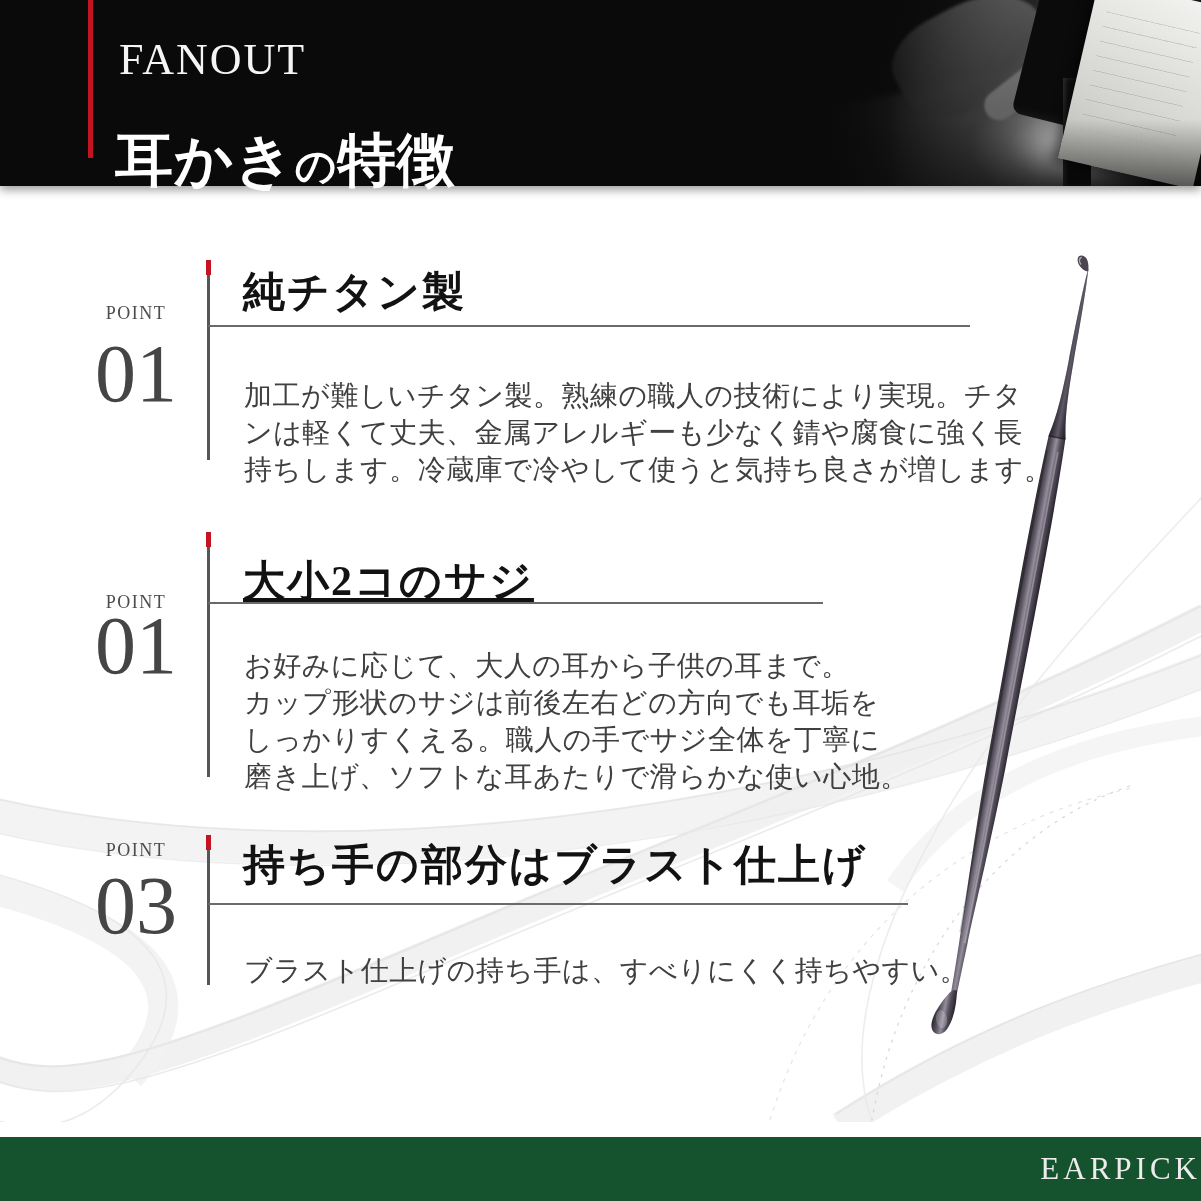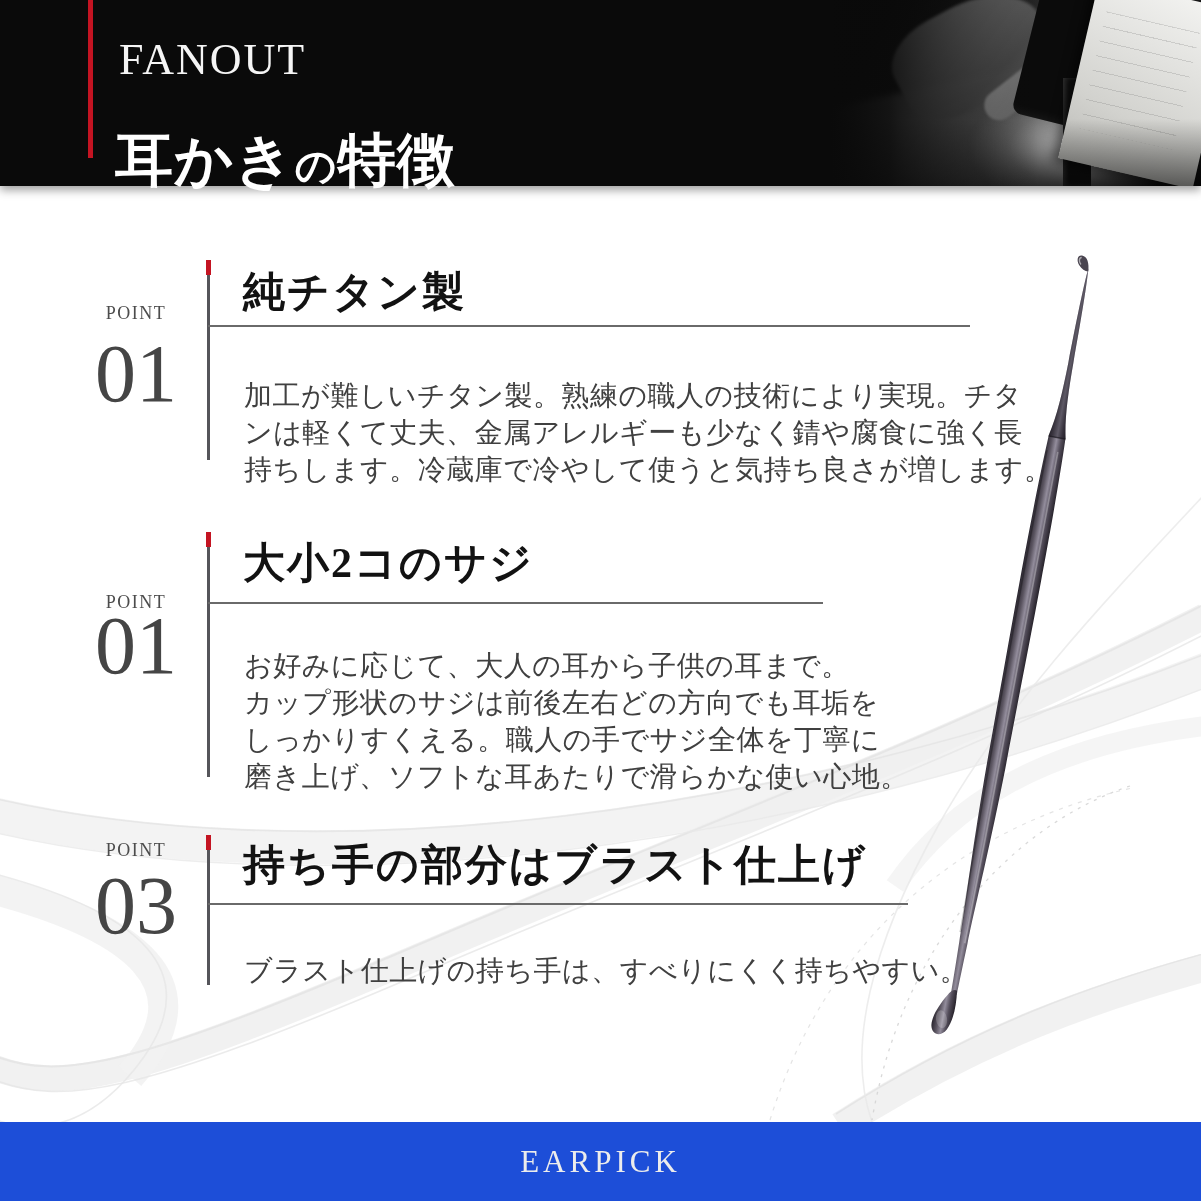--- a/index.html
+++ b/index.html
@@ -68,37 +68,37 @@
     color:#404040; white-space:pre-line; z-index:2; }
 
   .p1 .pt-label { top:303px; }  .p1 .pt-num { top:316px;margin-top:17px; }
   .p1 .vline    { top:260px; height:200px; }
   .p1 .pt-title { top:259px; }
   .p1 .hrule    { top:325px; width:762px; }
   .p1 .pt-body  { top:349px; }
 
   .p2 .pt-label { top:592px; }  .p2 .pt-num { top:605px; }
   .p2 .vline    { top:532px; height:245px; }
-  .p2 .pt-title { top:530px; }
+  .p2 .pt-title { top:548px;text-decoration:underline; }
   .p2 .hrule    { top:602px; width:615px; }
   .p2 .pt-body  { top:619px;margin-top:28px; }
 
   .p3 .pt-label { top:840px; }  .p3 .pt-num { top:865px; }
   .p3 .vline    { top:835px; height:150px; }
   .p3 .pt-title { top:832px; }
   .p3 .hrule    { top:903px; width:700px; }
   .p3 .pt-body  { top:924px; }
 
   
   .earpick { position:absolute; left:996px; top:248px; width:44px; height:800px;
     transform:rotate(10.5deg); z-index:3; }
 
   
-  .ftr { position:absolute; left:0; bottom:0; width:1201px; height:79px; background:#1d4ed8;
-    display:flex; align-items:center; justify-content:center; z-index:6; }
+  .ftr { position:absolute; left:0; bottom:0; width:1201px; height:64px; background:#14532d;
+    display:flex; align-items:center; justify-content:flex-end; z-index:6; }
   .ftr-label { color:#ececec; font-size:31px; letter-spacing:4px; }
 </style>
 </head>
 <body>
 
 <div class="page">
 
   <header class="hdr">
     <div class="hdr-photo">
       <div class="ph-base"></div>

